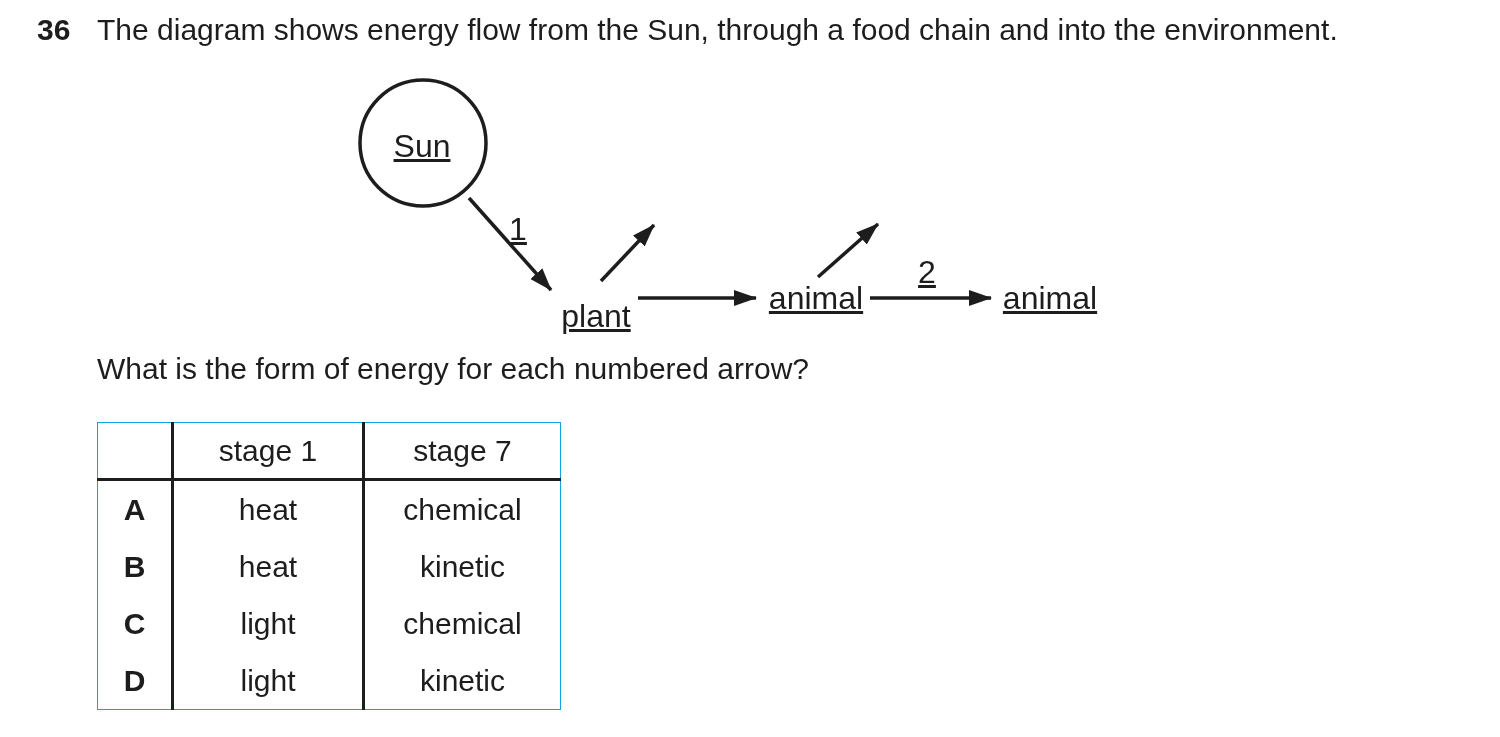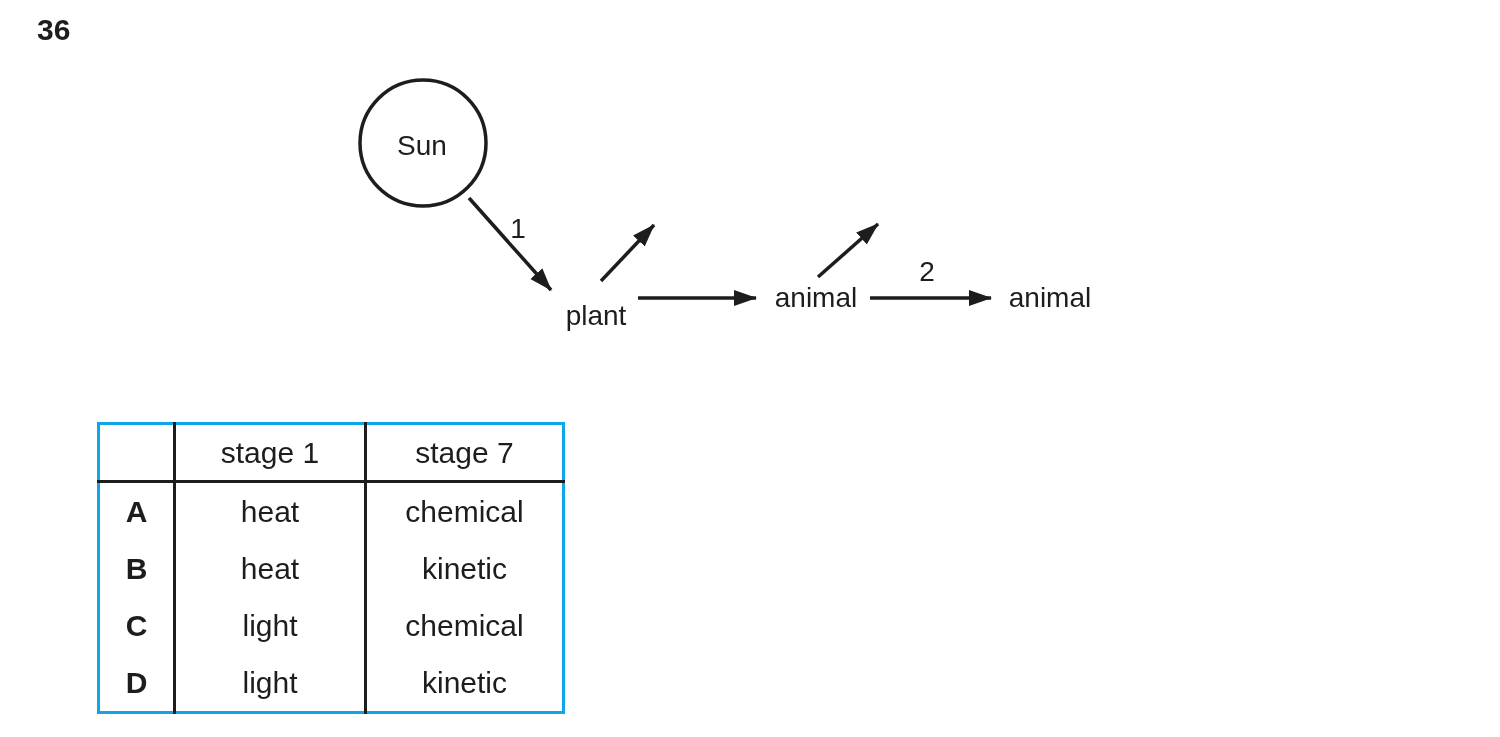--- a/index.html
+++ b/index.html
@@ -30,32 +30,33 @@
   .diagram {
     position: absolute;
     left: 340px;
     top: 60px;
     width: 780px;
     height: 270px;
   }
   .diagram svg { display: block; }
   .dlabel {
     position: absolute;
-    font-size: 28px;
+    font-size: 32px;
     line-height: 32px;
     white-space: nowrap;
+    text-decoration: underline;
   }
   
   .answer-table {
     position: absolute;
     left: 97px;
     top: 422px;
     border-collapse: collapse;
     table-layout: fixed;
-    border: 3px solid #0ea5e9;
+    border: 1px solid #0ea5e9;
     font-size: 30px;
   }
   .answer-table th, .answer-table td {
     text-align: center;
     vertical-align: middle;
     padding: 0;
     font-weight: normal;
   }
   .answer-table th + th, .answer-table td + td {
     border-left: 3px solid #1d1d1d;
@@ -69,20 +70,21 @@
   .answer-table .col-stage1 { width: 188px; }
   .answer-table .col-stage2 { width: 195px; }
   .answer-table .opt { font-weight: bold; }
 </style>
 </head>
 <body>
 
 <div class="page">
 
   <span class="abs txt bold" style="left:37px; top:13px;">36</span>
+  <span class="abs txt" style="left:97px; top:13px;">The diagram shows energy flow from the Sun, through a food chain and into the environment.</span>
 
   <div class="diagram">
     <svg width="780" height="270" viewBox="0 0 780 270">
       <defs>
         <marker id="ah" markerUnits="userSpaceOnUse" markerWidth="24" markerHeight="18" refX="22" refY="9" orient="auto">
           <path d="M0,1 L23,9 L0,17 Z" fill="#1d1d1d"></path>
         </marker>
       </defs>
 
       <circle cx="83" cy="83" r="63" fill="none" stroke="#1d1d1d" stroke-width="3.5"></circle>
@@ -99,20 +101,21 @@
     </svg>
   </div>
 
   <span class="abs dlabel center-anchor" style="left:422px; top:146px;">Sun</span>
   <span class="abs dlabel center-anchor" style="left:518px; top:229px;">1</span>
   <span class="abs dlabel center-anchor" style="left:596px; top:316px;">plant</span>
   <span class="abs dlabel center-anchor" style="left:816px; top:298px;">animal</span>
   <span class="abs dlabel center-anchor" style="left:927px; top:272px;">2</span>
   <span class="abs dlabel center-anchor" style="left:1050px; top:298px;">animal</span>
 
+  <span class="abs txt" style="left:97px; top:352px;">What is the form of energy for each numbered arrow?</span>
 
   <table class="answer-table">
     <thead>
       <tr>
         <th class="col-option"></th>
         <th class="col-stage1">stage 1</th>
         <th class="col-stage2">stage 7</th>
       </tr>
     </thead>
     <tbody>

